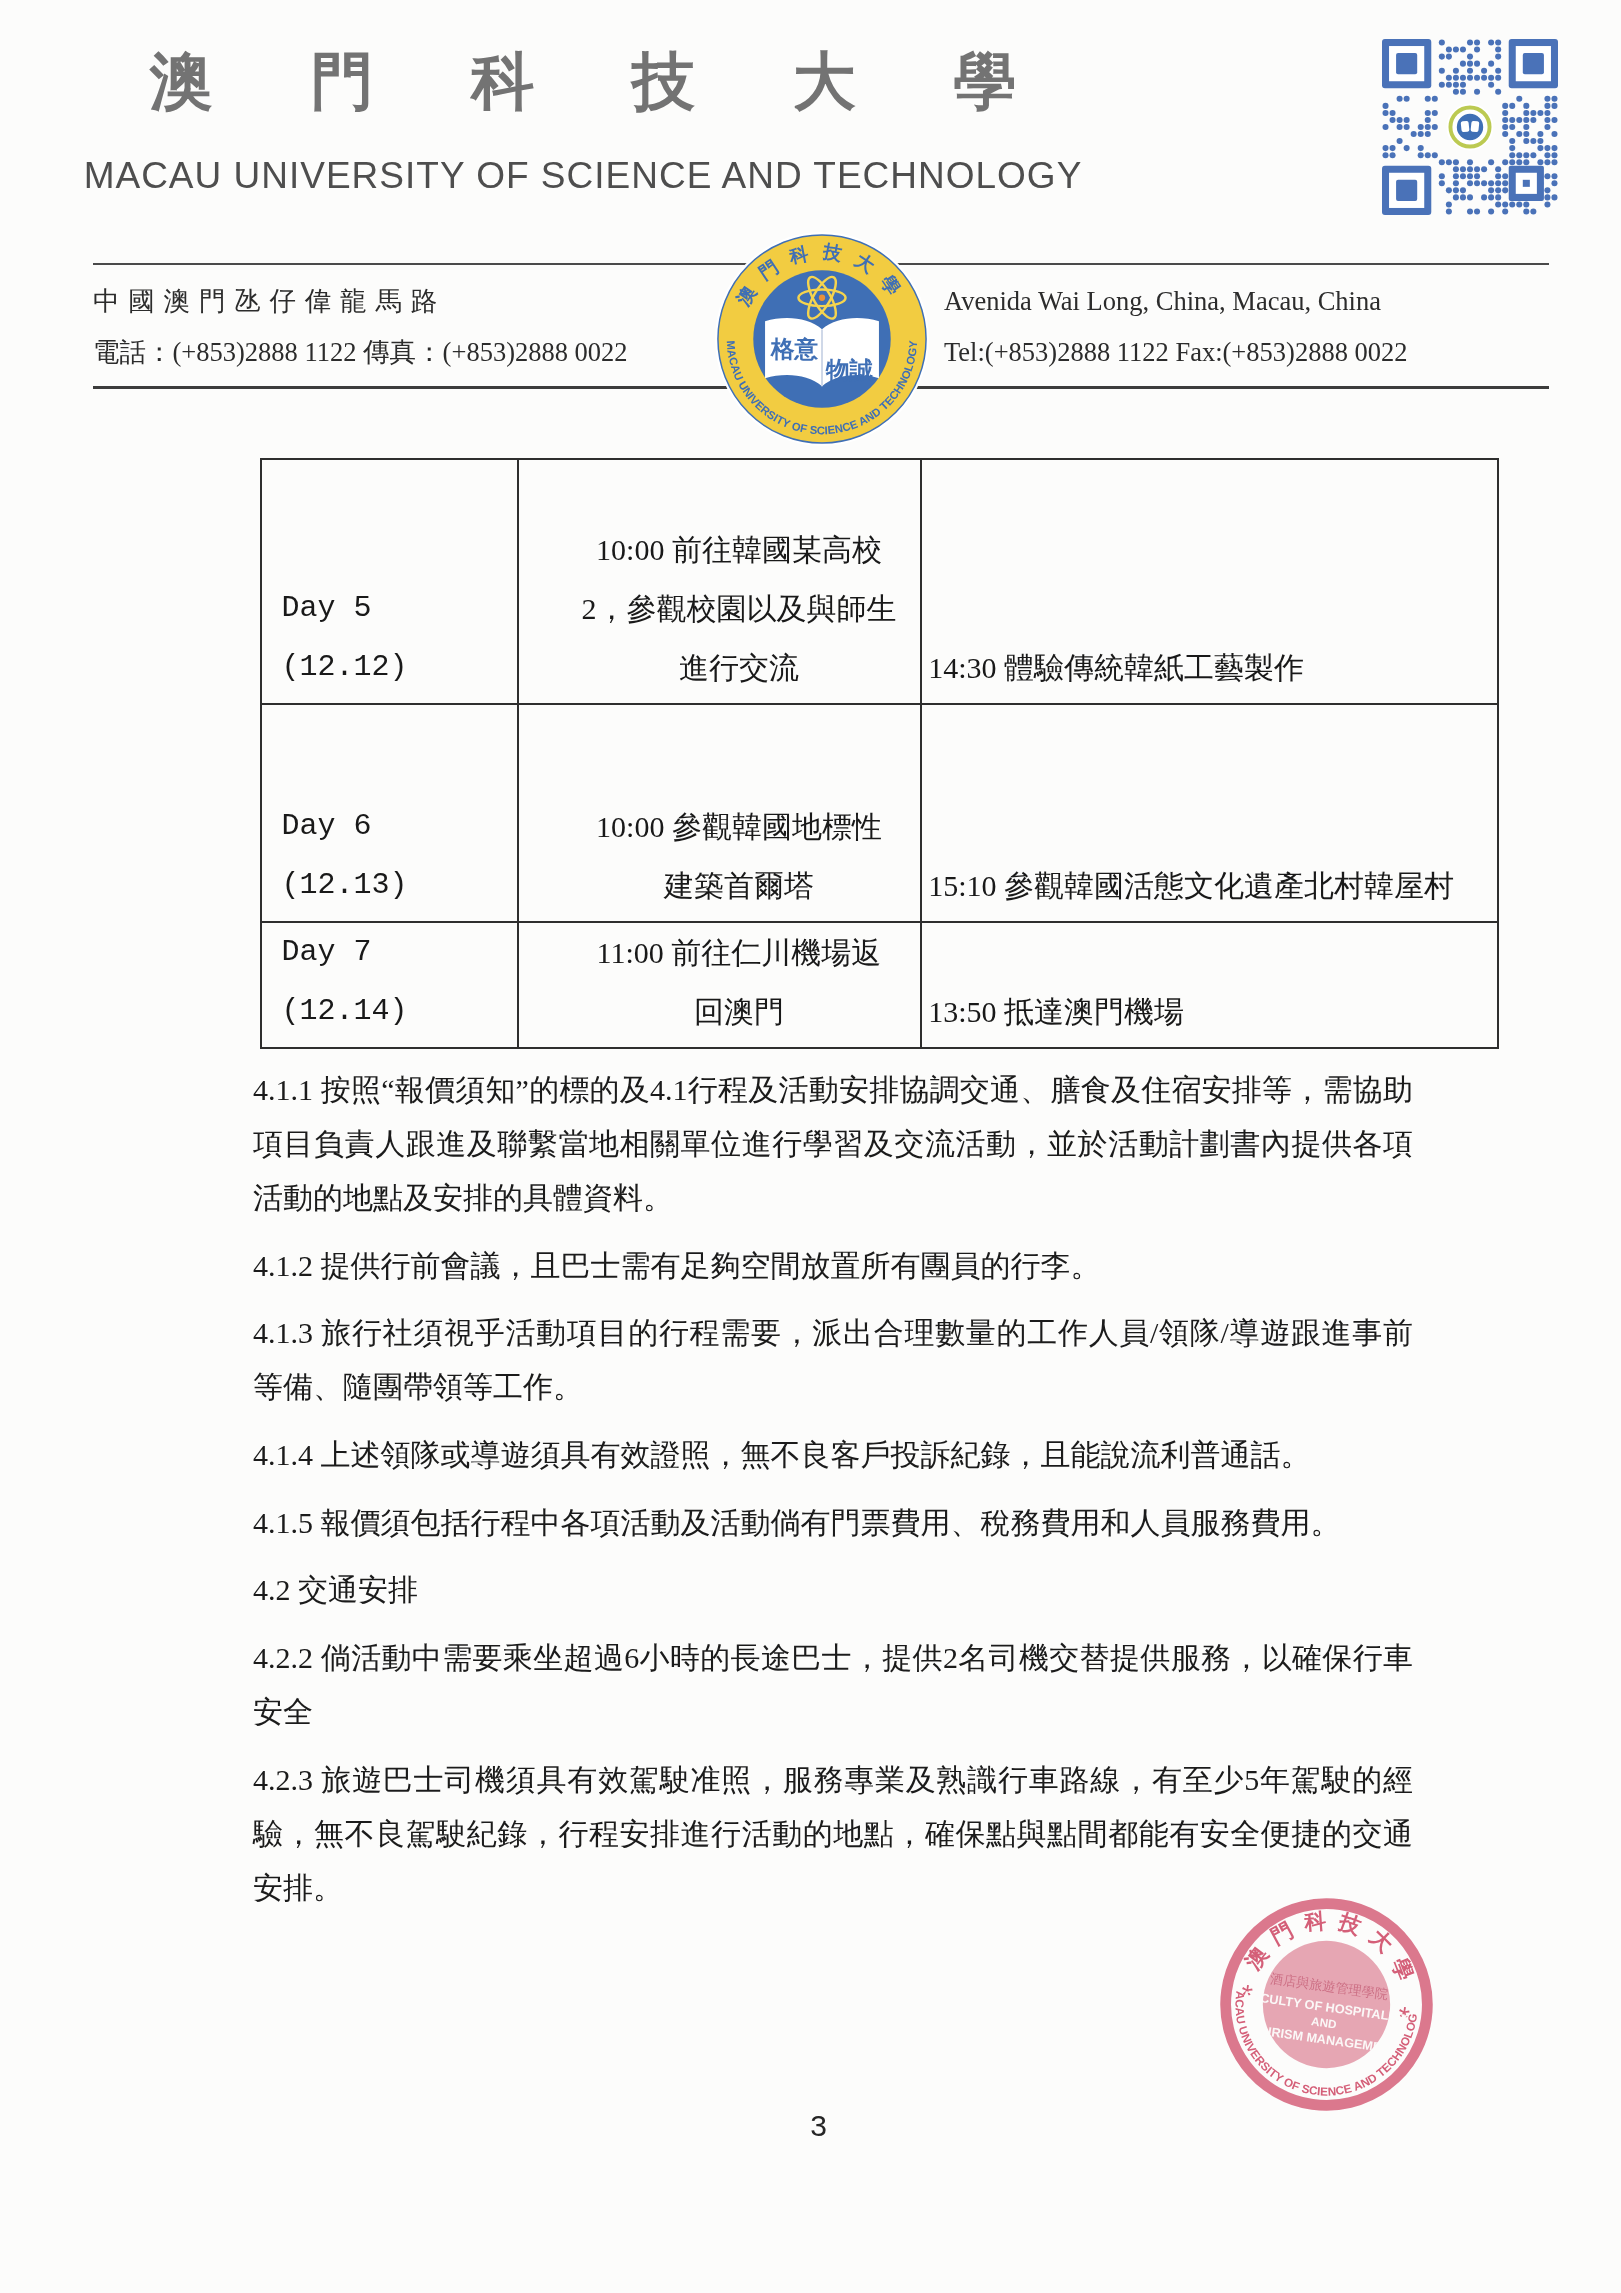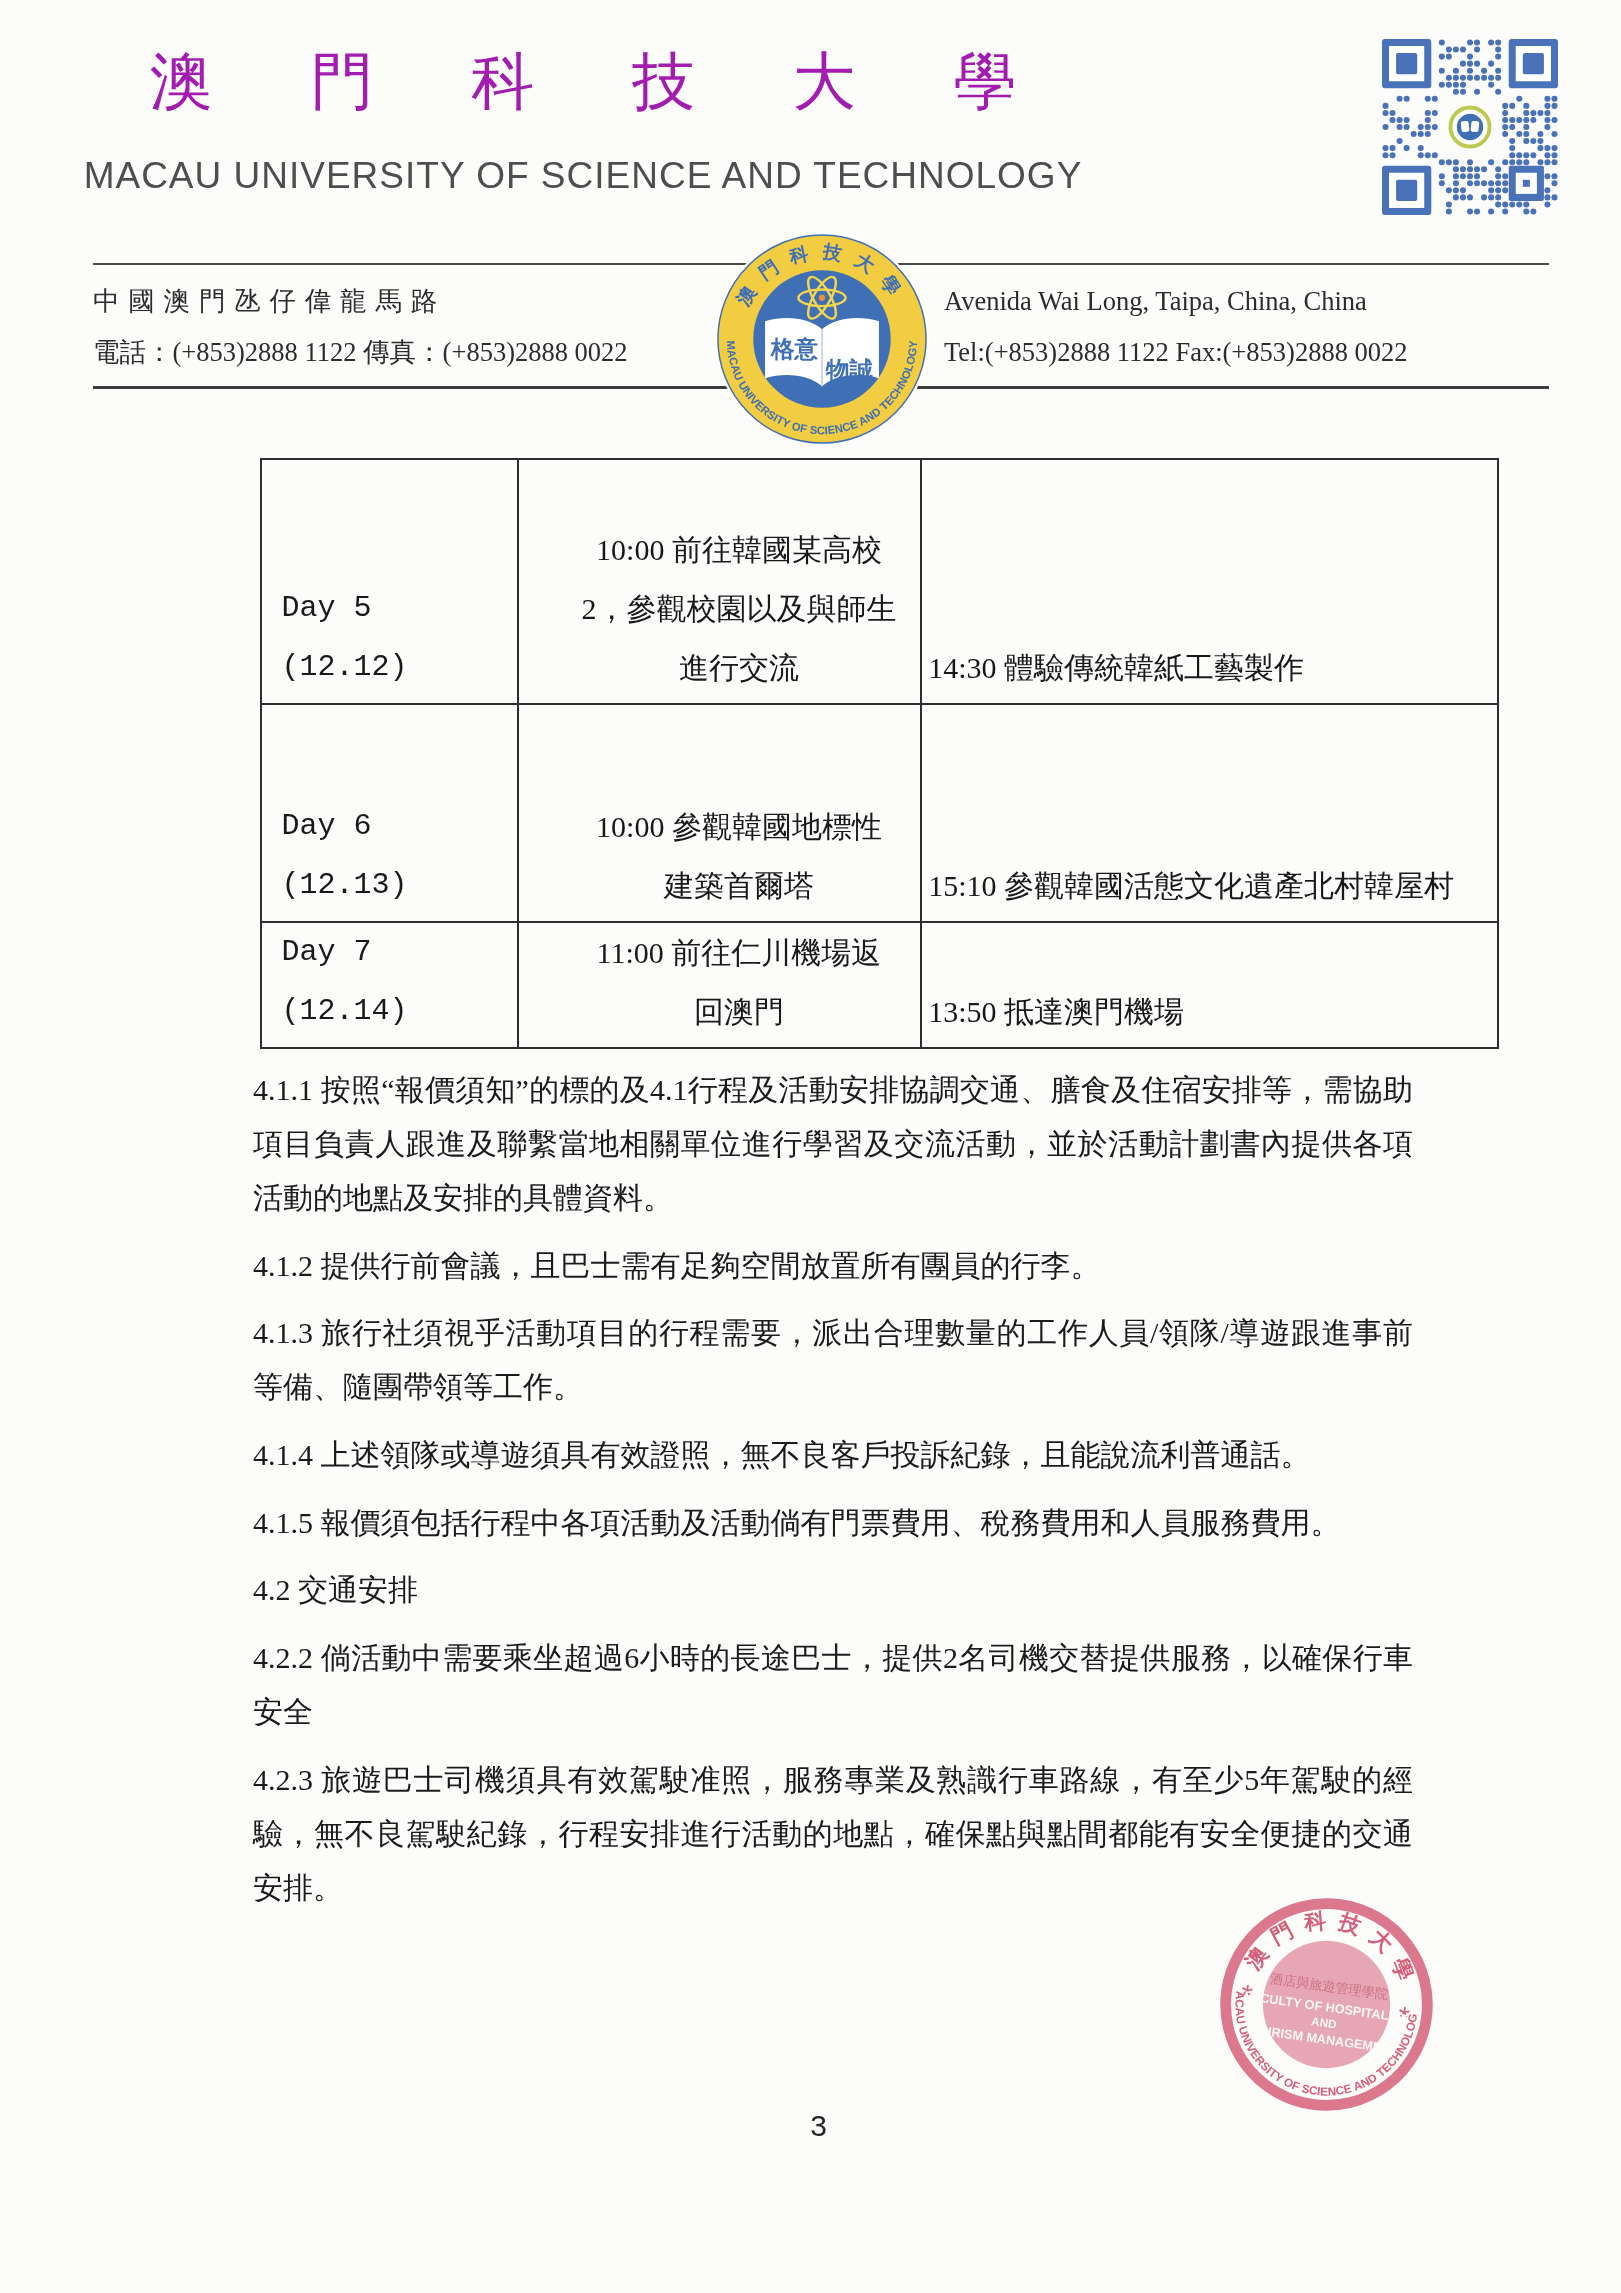--- a/index.html
+++ b/index.html
@@ -4,21 +4,21 @@
 <style>
   html,body{margin:0;padding:0;background:#9a9a9a;}
   .page{
     position:relative;width:1621px;height:2294px;margin:0 auto;
     background:#fcfcfb;overflow:hidden;
     font-family:"Liberation Serif","DejaVu Serif",serif;color:#1d1d1d;
   }
   
   .header-title{
     position:absolute;top:39px;left:0;width:1166px;text-align:center;
-    font-size:63px;font-weight:400;color:#a21caf;letter-spacing:41px;text-indent:41px;
+    font-size:63px;font-weight:700;color:#737373;letter-spacing:41px;text-indent:41px;
     white-space:nowrap;
   }
   .header-subtitle{
     position:absolute;top:155px;left:0;width:1166px;text-align:center;
     font-family:"Liberation Sans","DejaVu Sans",sans-serif;
     font-size:37px;color:#4e4e4e;letter-spacing:1px;white-space:nowrap;
   }
   .qr{position:absolute;left:1382px;top:39px;width:176px;height:176px;}
   
   .rule1{position:absolute;left:93px;top:263px;width:1456px;height:2px;background:#4a4a4a;}
@@ -279,21 +279,21 @@
   </div>
 
   <div class="rule1"></div>
   <div class="rule2"></div>
 
   <div class="contact contact-left">
     <div class="zh-spaced">中國澳門氹仔偉龍馬路</div>
     <div>電話：(+853)2888 1122  傳真：(+853)2888 0022</div>
   </div>
   <div class="contact contact-right">
-    <div>Avenida Wai Long, Taipa, China, China</div>
+    <div>Avenida Wai Long, China, Macau, China</div>
     <div>Tel:(+853)2888 1122   Fax:(+853)2888 0022</div>
   </div>
 
   <svg class="uni-logo" viewBox="0 0 220 220" xmlns="http://www.w3.org/2000/svg">
     <defs>
       <path id="logoTop" d="M 28 110 A 82 82 0 0 1 192 110"></path>
       <path id="logoBottom" d="M 13 110 A 97 97 0 0 0 207 110"></path>
     </defs>
     <circle cx="110" cy="110" r="109" fill="#ffffff"></circle>
     <circle cx="110" cy="110" r="106" fill="var(--logo-yellow)"></circle>

